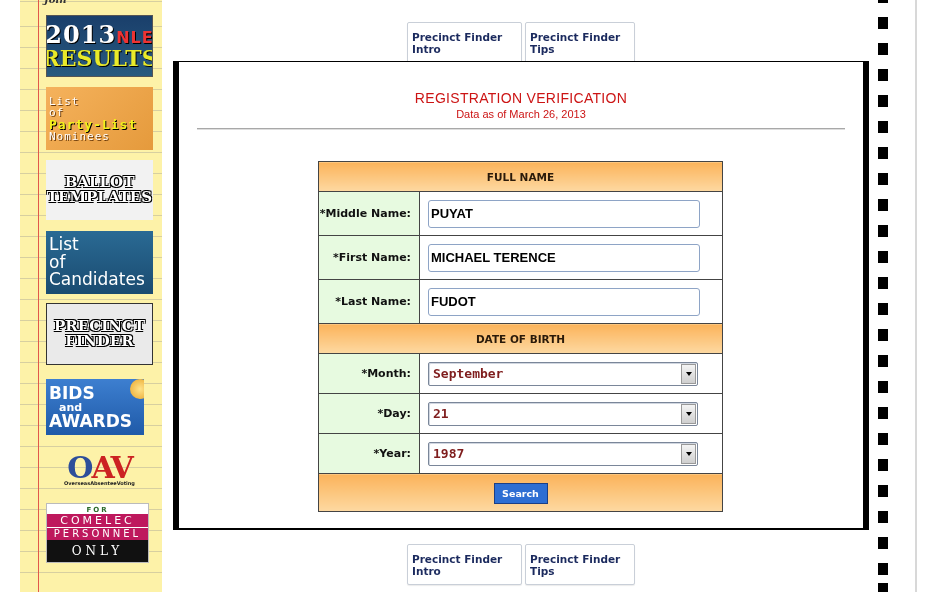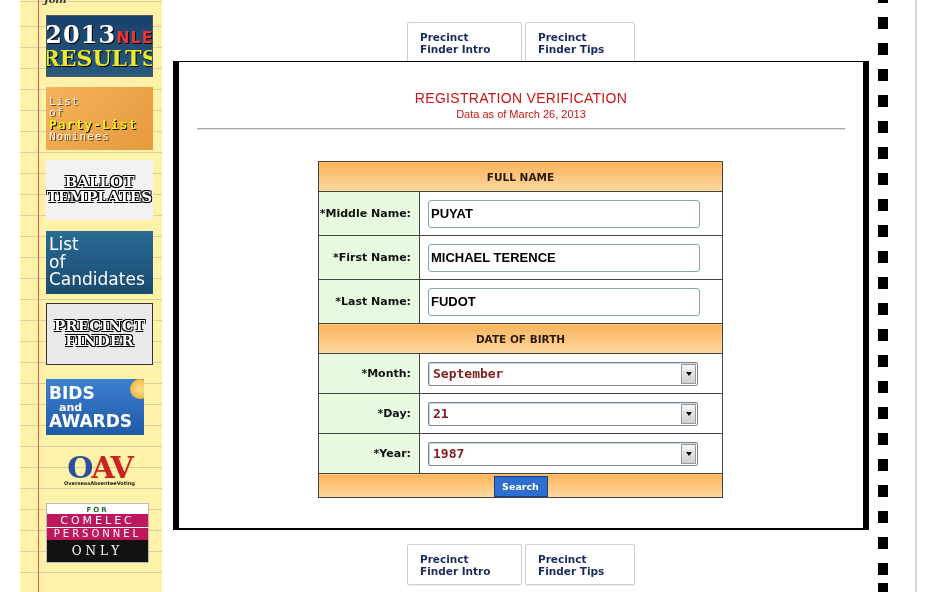--- a/index.html
+++ b/index.html
@@ -57,21 +57,21 @@
     .b-comelec .f { font-size: 7px; color: #2a6a2a; font-weight: bold; letter-spacing: 2px; margin-top: 3px; }
     .b-comelec .g { width: 100%; background: #be185d; color: #fff; font-size: 11px; letter-spacing: 3px; padding: 1px 0; }
     .b-comelec .g + .g { margin-top: 1px; font-size: 10px; }
     .b-comelec .o { width: 100%; flex: 1; background: #111; color: #fff; font-size: 12px; letter-spacing: 4px; display: flex; align-items: center; justify-content: center; font-family: "DejaVu Serif", serif; }
 
     
     .link-row { position: absolute; left: 407px; display: flex; gap: 3px; }
     .link-row.top { top: 22px; }
     .link-row.bottom { top: 544px; }
     .link-btn {
-      height: 41px; padding: 0 12px; border: 1px solid #c9cfd8; border-radius: 2px; background: #fff;
+      height: 41px; padding: 0 4px; border: 1px solid #c9cfd8; border-radius: 2px; background: #fff;
       font-family: "DejaVu Sans", sans-serif; font-weight: bold; font-size: 10.5px; color: #1b2a5e;
       display: flex; align-items: center; box-shadow: 0 1px 1px rgba(0,0,0,0.08); cursor: pointer;
     }
     .link-btn.intro { width: 115px; justify-content: center; }
     .link-btn.tips { width: 110px; justify-content: center; }
 
     
     .main-box {
       position: absolute; left: 173px; top: 61px; width: 696px; height: 469px;
       border-top: 1px solid #000; border-bottom: 2px solid #000;
@@ -115,21 +115,21 @@
       box-shadow: inset 1px 1px 0 #d0d6e0;
     }
     .sel .sv {
       position: absolute; left: 4px; top: 3px; font-family: "DejaVu Sans Mono", monospace; font-size: 13px; font-weight: bold; color: #7f1d1d;
     }
     .sel .arrow {
       position: absolute; right: 1px; top: 1px; width: 15px; height: 20px; background: linear-gradient(#f4f4f4, #cfcfcf);
       border: 1px solid #999; display: flex; align-items: center; justify-content: center;
     }
     .sel .arrow i { width: 0; height: 0; border-left: 3px solid transparent; border-right: 3px solid transparent; border-top: 4px solid #000; }
-    .foot { height: 24px; text-align: center; background: linear-gradient(#fbb35a, #fdd9a2); }
+    .foot { height: 38px; text-align: center; background: linear-gradient(#fbb35a, #fdd9a2); }
     .search-btn {
       width: 54px; height: 21px; background: #2d6ed3; border: 1px solid #1b3f86; color: #fff;
       font-family: "DejaVu Sans", sans-serif; font-weight: bold; font-size: 9.5px; cursor: pointer;
       display: inline-flex; align-items: center; justify-content: center;
     }
 
     
     .dash-col {
       position: absolute; left: 878px; top: 0; width: 10px; height: 592px;
       background-image: repeating-linear-gradient(to bottom, #000 0px, #000 12px, transparent 12px, transparent 26px);

